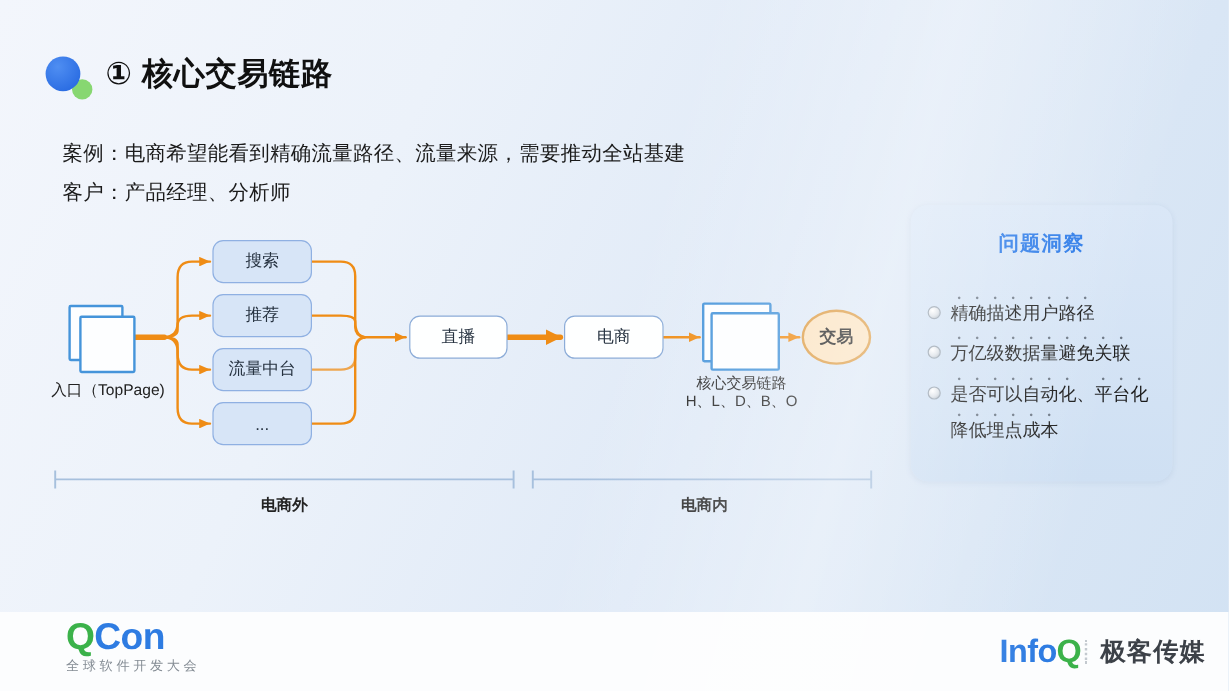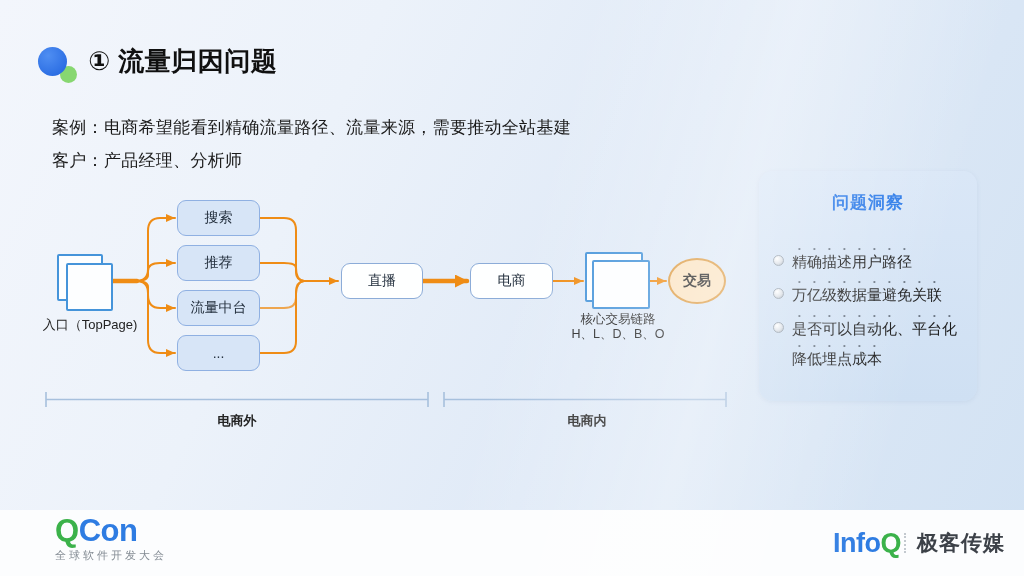--- a/index.html
+++ b/index.html
@@ -49,21 +49,21 @@
   .infoq-media{font-size:21px;font-weight:600;color:#3c4148;letter-spacing:1px;}
   svg{position:absolute;inset:0;}
 </style>
 </head>
 <body>
 
 <div id="slide">
 
   <div class="abs dot-blue"></div>
   <div class="abs dot-green"></div>
-  <div class="abs page-title">① 流量归因问题</div>
+  <div class="abs page-title">① 核心交易链路</div>
 
   <div class="abs body-line" style="top:116px">案例：电商希望能看到精确流量路径、流量来源，需要推动全站基建</div>
   <div class="abs body-line" style="top:149px">客户：产品经理、分析师</div>
 
   <svg width="1024" height="576" viewBox="0 0 1024 576">
     <defs>
       <marker id="athin" markerWidth="9" markerHeight="8" refX="9" refY="4" orient="auto" markerUnits="userSpaceOnUse">
         <path d="M0,0 L9,4 L0,8 Z" fill="#ef8c15"></path>
       </marker>
       <marker id="athick" markerWidth="13" markerHeight="13" refX="12" refY="6.5" orient="auto" markerUnits="userSpaceOnUse">

